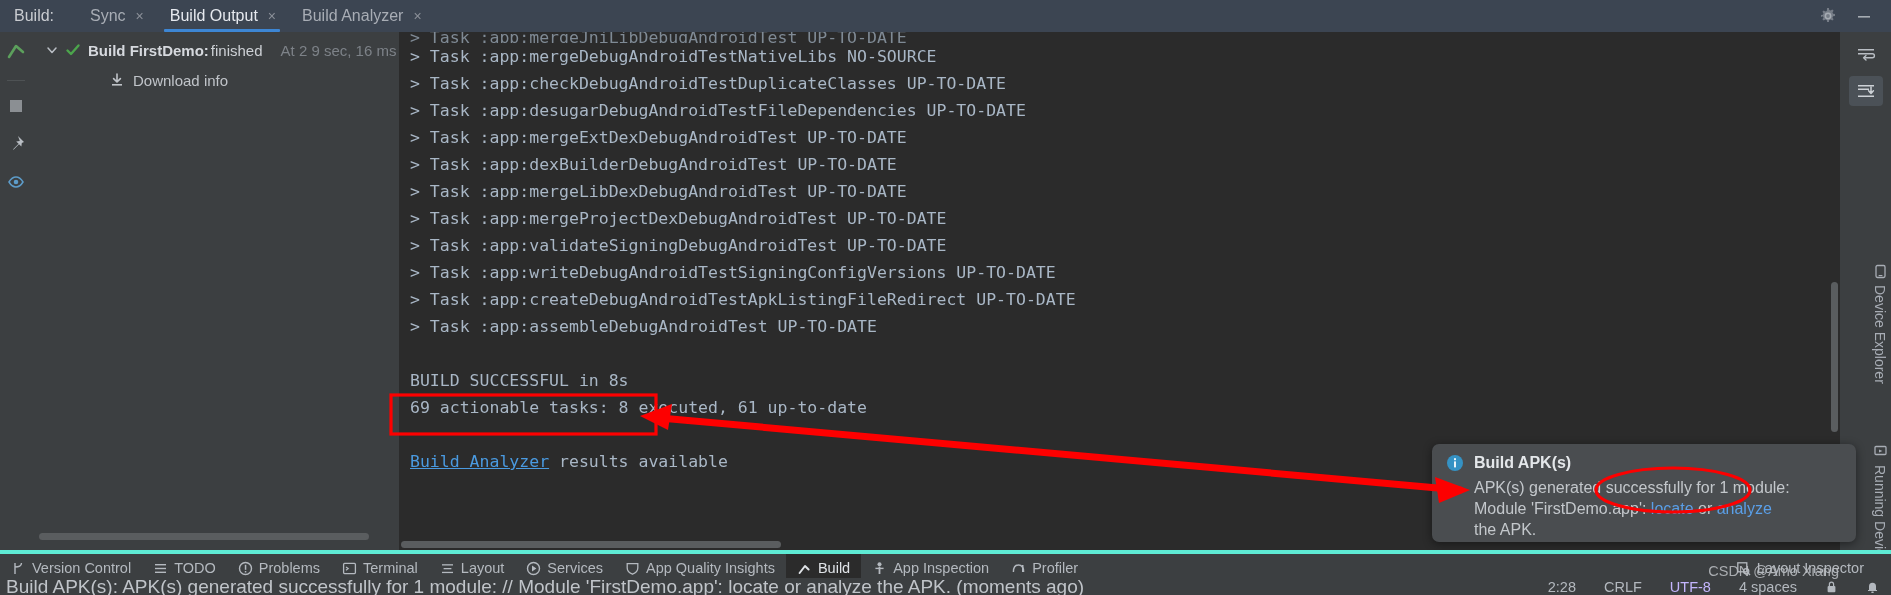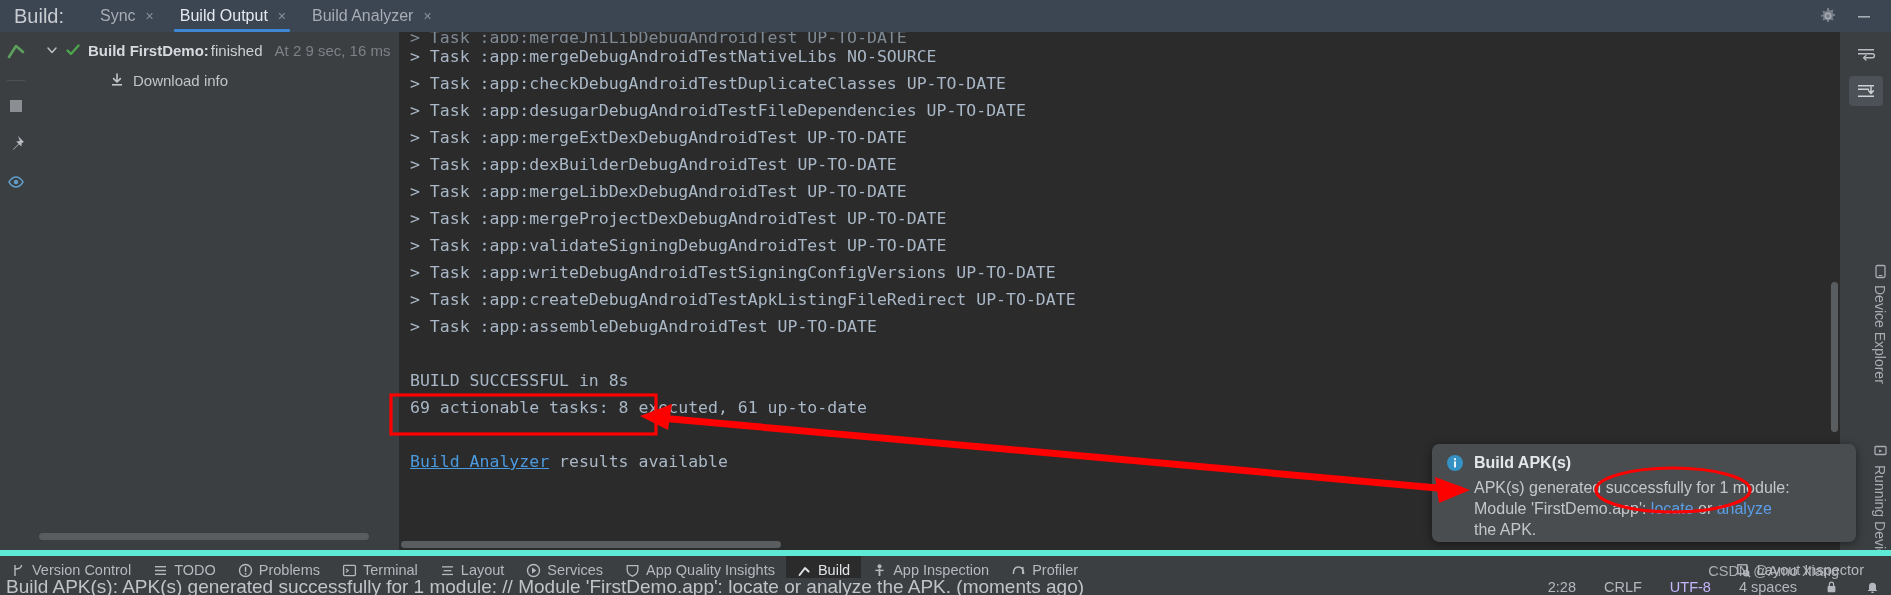--- a/index.html
+++ b/index.html
@@ -13,21 +13,21 @@
   }
   .root{position:relative;width:1891px;height:595px;}
 
   
   .tabbar{
     position:absolute;left:0;top:0;width:1891px;height:32px;
     background:#3c4552;
     display:flex;align-items:center;
   }
   .build-label{
-    margin-left:14px;margin-right:22px;color:#c9ccd1;font-size:20px;white-space:nowrap;
+    margin-left:14px;margin-right:22px;color:#c9ccd1;font-size:16px;white-space:nowrap;
   }
   .tab{
     position:relative;display:flex;align-items:center;height:32px;
     padding:0 12px 0 14px;color:#a8adb5;font-size:16px;white-space:nowrap;
   }
   .tab.active{color:#e6e9ef;}
   .tab .tab-title{line-height:32px;}
   .tab .tclose{
     margin-left:10px;color:#8b9099;font-size:14px;line-height:1;cursor:pointer;
   }
@@ -55,21 +55,21 @@
     background:#3c3f41;overflow:hidden;
   }
   .treerow{display:flex;align-items:center;height:24px;white-space:nowrap;}
   .treerow.r1{padding-left:14px;margin-top:6px;}
   .treerow.r2{padding-left:78px;margin-top:6px;}
   .chev{width:14px;height:14px;margin-right:6px;display:block;}
   .okmark{width:16px;height:16px;margin-right:7px;display:block;}
   .dlicon{width:16px;height:16px;margin-right:8px;display:block;}
   .t-strong{color:#d6d9de;font-weight:bold;font-size:15px;}
   .t-norm{color:#cdd0d5;font-size:15px;margin-left:2px;}
-  .t-dim{color:#7d8288;font-size:15px;margin-left:12px;}
+  .t-dim{color:#7d8288;font-size:15px;margin-left:18px;}
   .t-link{color:#c0c4c9;font-size:15px;}
   .tree-scroll{
     position:absolute;left:8px;bottom:10px;width:330px;height:7px;background:#5a5d5f;border-radius:4px;
   }
 
   
   .console{
     position:absolute;left:399px;top:32px;width:1441px;height:518px;
     background:#2b2b2b;overflow:hidden;
   }
@@ -132,21 +132,21 @@
   .binfo{width:18px;height:18px;display:block;}
   .balloon-title{color:#e4e7ea;font-weight:bold;font-size:16px;}
   .balloon-body{
     margin-left:28px;color:#c3c7cb;font-size:16px;line-height:21px;
   }
   .balloon-body a{color:#5a9fe8;text-decoration:none;cursor:pointer;}
 
   
   .bottombar{
     position:absolute;left:0;top:550px;width:1891px;height:28px;
-    background:#3c3f41;border-top:6px solid #5eead4;
+    background:#3c3f41;border-top:4px solid #5eead4;
     display:flex;align-items:center;
   }
   .bwitem{
     display:flex;align-items:center;gap:6px;height:28px;padding:0 11px;
     color:#b4b9bf;font-size:14.5px;white-space:nowrap;cursor:pointer;
   }
   .bwitem.active{background:#2b2b2b;color:#dfe3e7;}
   .bwicon{width:15px;height:15px;display:block;flex:0 0 15px;}
   .bwright{margin-left:auto;display:flex;align-items:center;padding-right:16px;}
 

